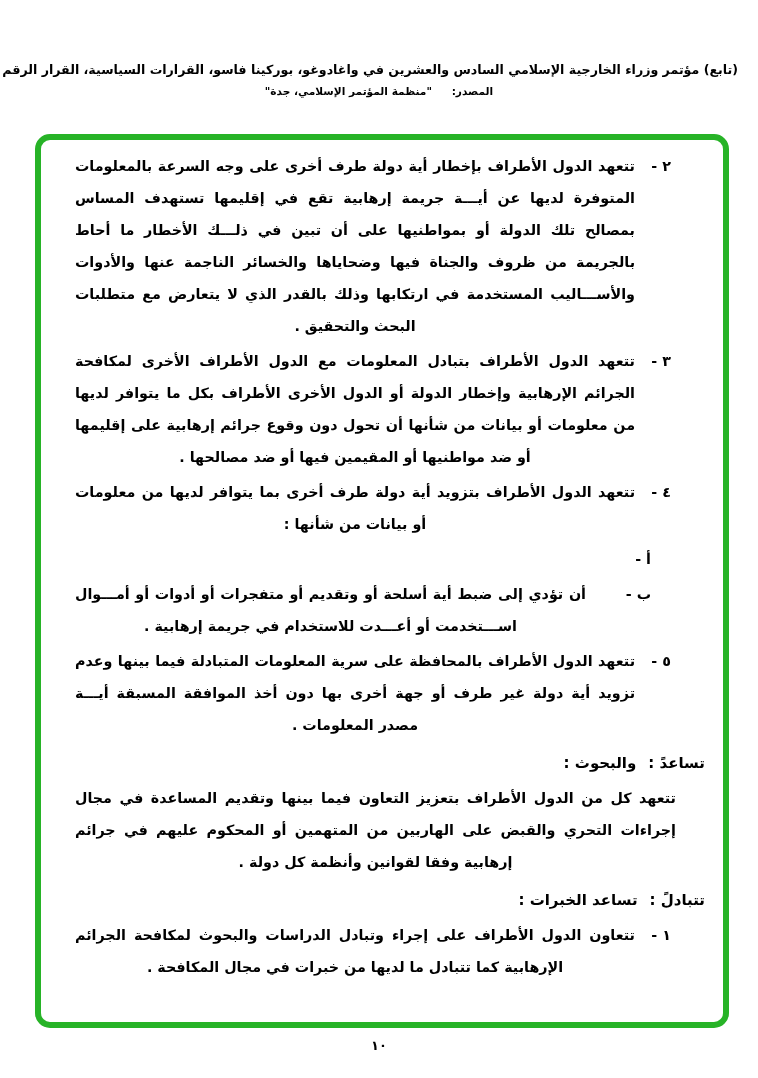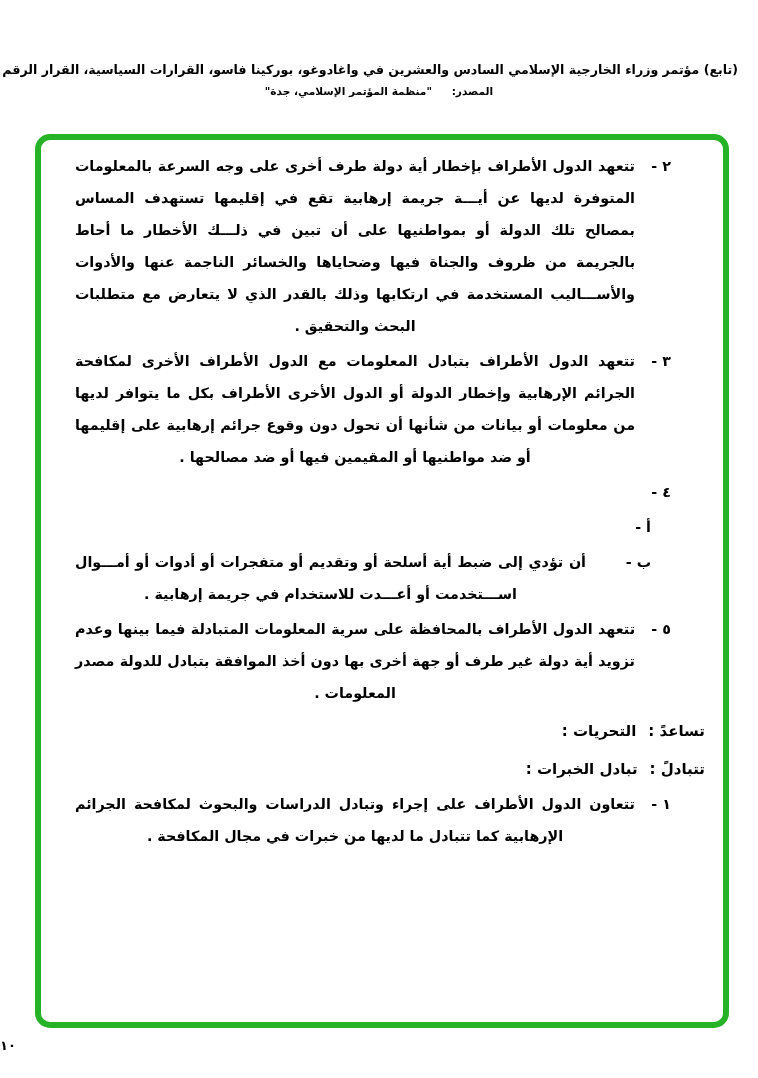--- a/index.html
+++ b/index.html
@@ -90,20 +90,21 @@
     text-align: justify;
     text-align-last: center;
   }
 
   
   .page-number {
     position: absolute;
     top: 1038px;
     left: 0;
     right: 0;
+    text-align: center;
     font-size: 13px;
   }
 </style>
 </head>
 <body>
 
 <header class="doc-header">
   <div class="title-line">(تابع) مؤتمر وزراء الخارجية الإسلامي السادس والعشرين في واغادوغو، بوركينا فاسو، القرارات السياسية، القرار الرقم ٢٦/٥٩-س</div>
   <div class="source-line">
     <span class="src-label">المصدر:</span>
@@ -118,45 +119,47 @@
     <span class="body">تتعهد الدول الأطراف بإخطار أية دولة طرف أخرى على وجه السرعة بالمعلومات المتوفرة لديها عن أيـــة جريمة إرهابية تقع في إقليمها تستهدف المساس بمصالح تلك الدولة أو بمواطنيها على أن تبين في ذلـــك الأخطار ما أحاط بالجريمة من ظروف والجناة فيها وضحاياها والخسائر الناجمة عنها والأدوات والأســـاليب المستخدمة في ارتكابها وذلك بالقدر الذي لا يتعارض مع متطلبات البحث والتحقيق .</span>
   </div>
 
   <div class="block item">
     <span class="marker">٣ -</span>
     <span class="body">تتعهد الدول الأطراف بتبادل المعلومات مع الدول الأطراف الأخرى لمكافحة الجرائم الإرهابية وإخطار الدولة أو الدول الأخرى الأطراف بكل ما يتوافر لديها من معلومات أو بيانات من شأنها أن تحول دون وقوع جرائم إرهابية على إقليمها أو ضد مواطنيها أو المقيمين فيها أو ضد مصالحها .</span>
   </div>
 
   <div class="block item">
     <span class="marker">٤ -</span>
+    <span class="body">تتعهد الدول الأطراف بتزويد أية دولة طرف أخرى بما يتوافر لديها من معلومات أو بيانات من شأنها :</span>
   </div>
 
   <div class="block item sub">
     <span class="marker">أ -</span>
   </div>
 
   <div class="block item sub">
     <span class="marker">ب -</span>
     <span class="body">أن تؤدي إلى ضبط أية أسلحة أو وتقديم أو متفجرات أو أدوات أو أمـــوال اســـتخدمت أو أعـــدت للاستخدام في جريمة إرهابية .</span>
   </div>
 
   <div class="block item">
     <span class="marker">٥ -</span>
-    <span class="body">تتعهد الدول الأطراف بالمحافظة على سرية المعلومات المتبادلة فيما بينها وعدم تزويد أية دولة غير طرف أو جهة أخرى بها دون أخذ الموافقة بتبادل للدولة مصدر المعلومات .</span>
+    <span class="body">تتعهد الدول الأطراف بالمحافظة على سرية المعلومات المتبادلة فيما بينها وعدم تزويد أية دولة غير طرف أو جهة أخرى بها دون أخذ الموافقة المسبقة أيـــة مصدر المعلومات .</span>
   </div>
 
   <div class="block heading">
     <span>تساعدً :</span>
-    <span>التحريات :</span>
+    <span>والبحوث :</span>
   </div>
 
+  <div class="block para">تتعهد كل من الدول الأطراف بتعزيز التعاون فيما بينها وتقديم المساعدة في مجال إجراءات التحري والقبض على الهاربين من المتهمين أو المحكوم عليهم في جرائم إرهابية وفقا لقوانين وأنظمة كل دولة .</div>
 
   <div class="block heading">
     <span>تتبادلً :</span>
-    <span>تبادل الخبرات :</span>
+    <span>تساعد الخبرات :</span>
   </div>
 
   <div class="block item">
     <span class="marker">١ -</span>
     <span class="body">تتعاون الدول الأطراف على إجراء وتبادل الدراسات والبحوث لمكافحة الجرائم الإرهابية كما تتبادل ما لديها من خبرات في مجال المكافحة .</span>
   </div>
 
 </main>
 
 <footer class="page-number">١٠</footer>

